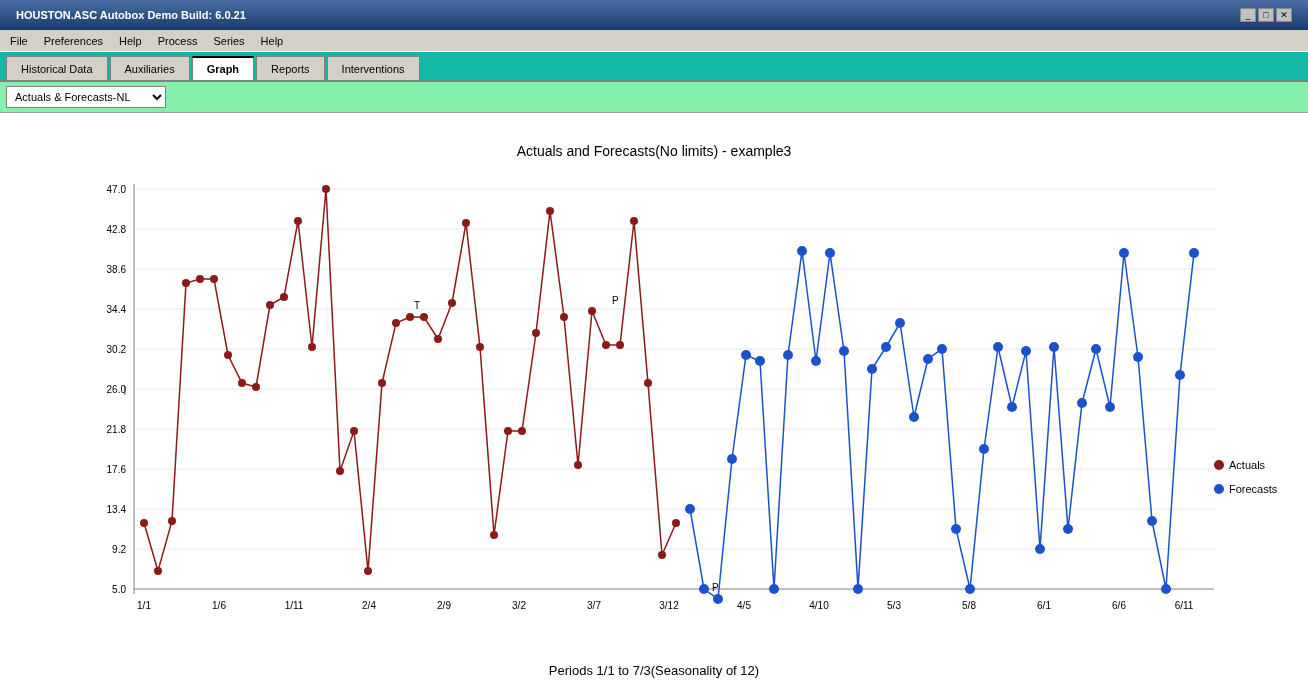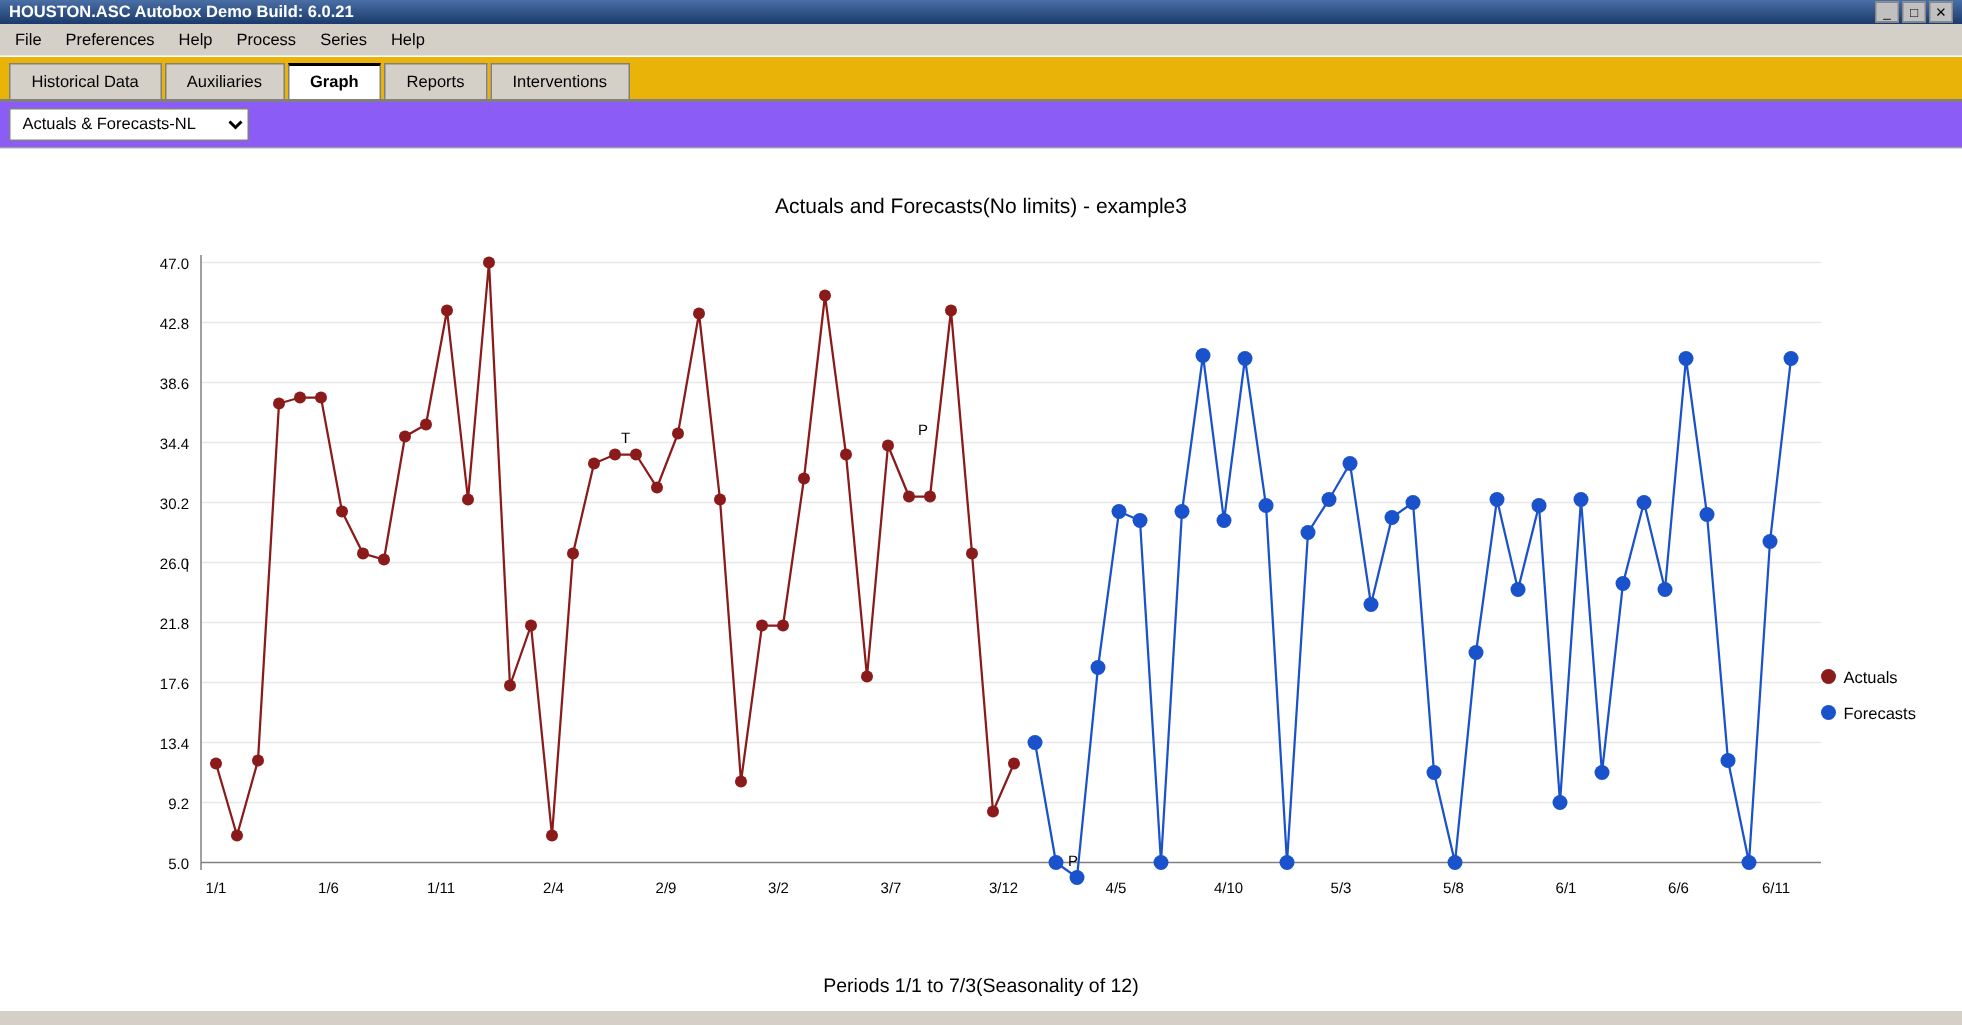--- a/index.html
+++ b/index.html
@@ -2,25 +2,25 @@
 <html><head>
   <meta charset="utf-8">
   <style>
     * { margin: 0; padding: 0; box-sizing: border-box; }
     body { font-family: 'Segoe UI', Tahoma, Arial, sans-serif; font-size: 11px; background: #d4d0c8; width: 1308px; height: 683px; overflow: hidden; }
     
     
     .title-bar {
       background: linear-gradient(to bottom, #4a6fa5 0%, #1a3a6b 100%);
       color: white;
-      padding: 3px 6px;
+      padding: 3px 16px;
       display: flex;
       align-items: center;
       justify-content: space-between;
-      height: 16px;
+      height: 30px;
       font-size: 11px;
     }
     .title-bar-title { font-weight: bold; }
     .title-bar-controls { display: flex; gap: 2px; }
     .title-bar-btn {
       width: 16px; height: 14px;
       background: #c0c0c0;
       border: 1px solid #888;
       font-size: 9px;
       display: flex; align-items: center; justify-content: center;
@@ -39,21 +39,21 @@
       align-items: center;
     }
     .menu-item {
       padding: 2px 6px;
       cursor: pointer;
       font-size: 11px;
     }
     
     
     .tab-bar {
-      background: #eab308;
+      background: #14b8a6;
       padding: 4px 6px 0 6px;
       display: flex;
       align-items: flex-end;
       gap: 2px;
       border-bottom: 2px solid #808080;
     }
     .tab {
       padding: 4px 14px;
       border: 1px solid #808080;
       border-bottom: none;
@@ -66,21 +66,21 @@
     }
     .tab.active {
       background: #ffffff;
       font-weight: bold;
       border-top: 2px solid #000;
       z-index: 1;
     }
     
     
     .toolbar {
-      background: #8b5cf6;
+      background: #86efac;
       padding: 4px 6px;
       display: flex;
       align-items: flex-start;
       gap: 6px;
       border-bottom: 1px solid #a0a0a0;
     }
     .dropdown-select {
       padding: 2px 4px;
       border: 1px solid #808080;
       background: white;

